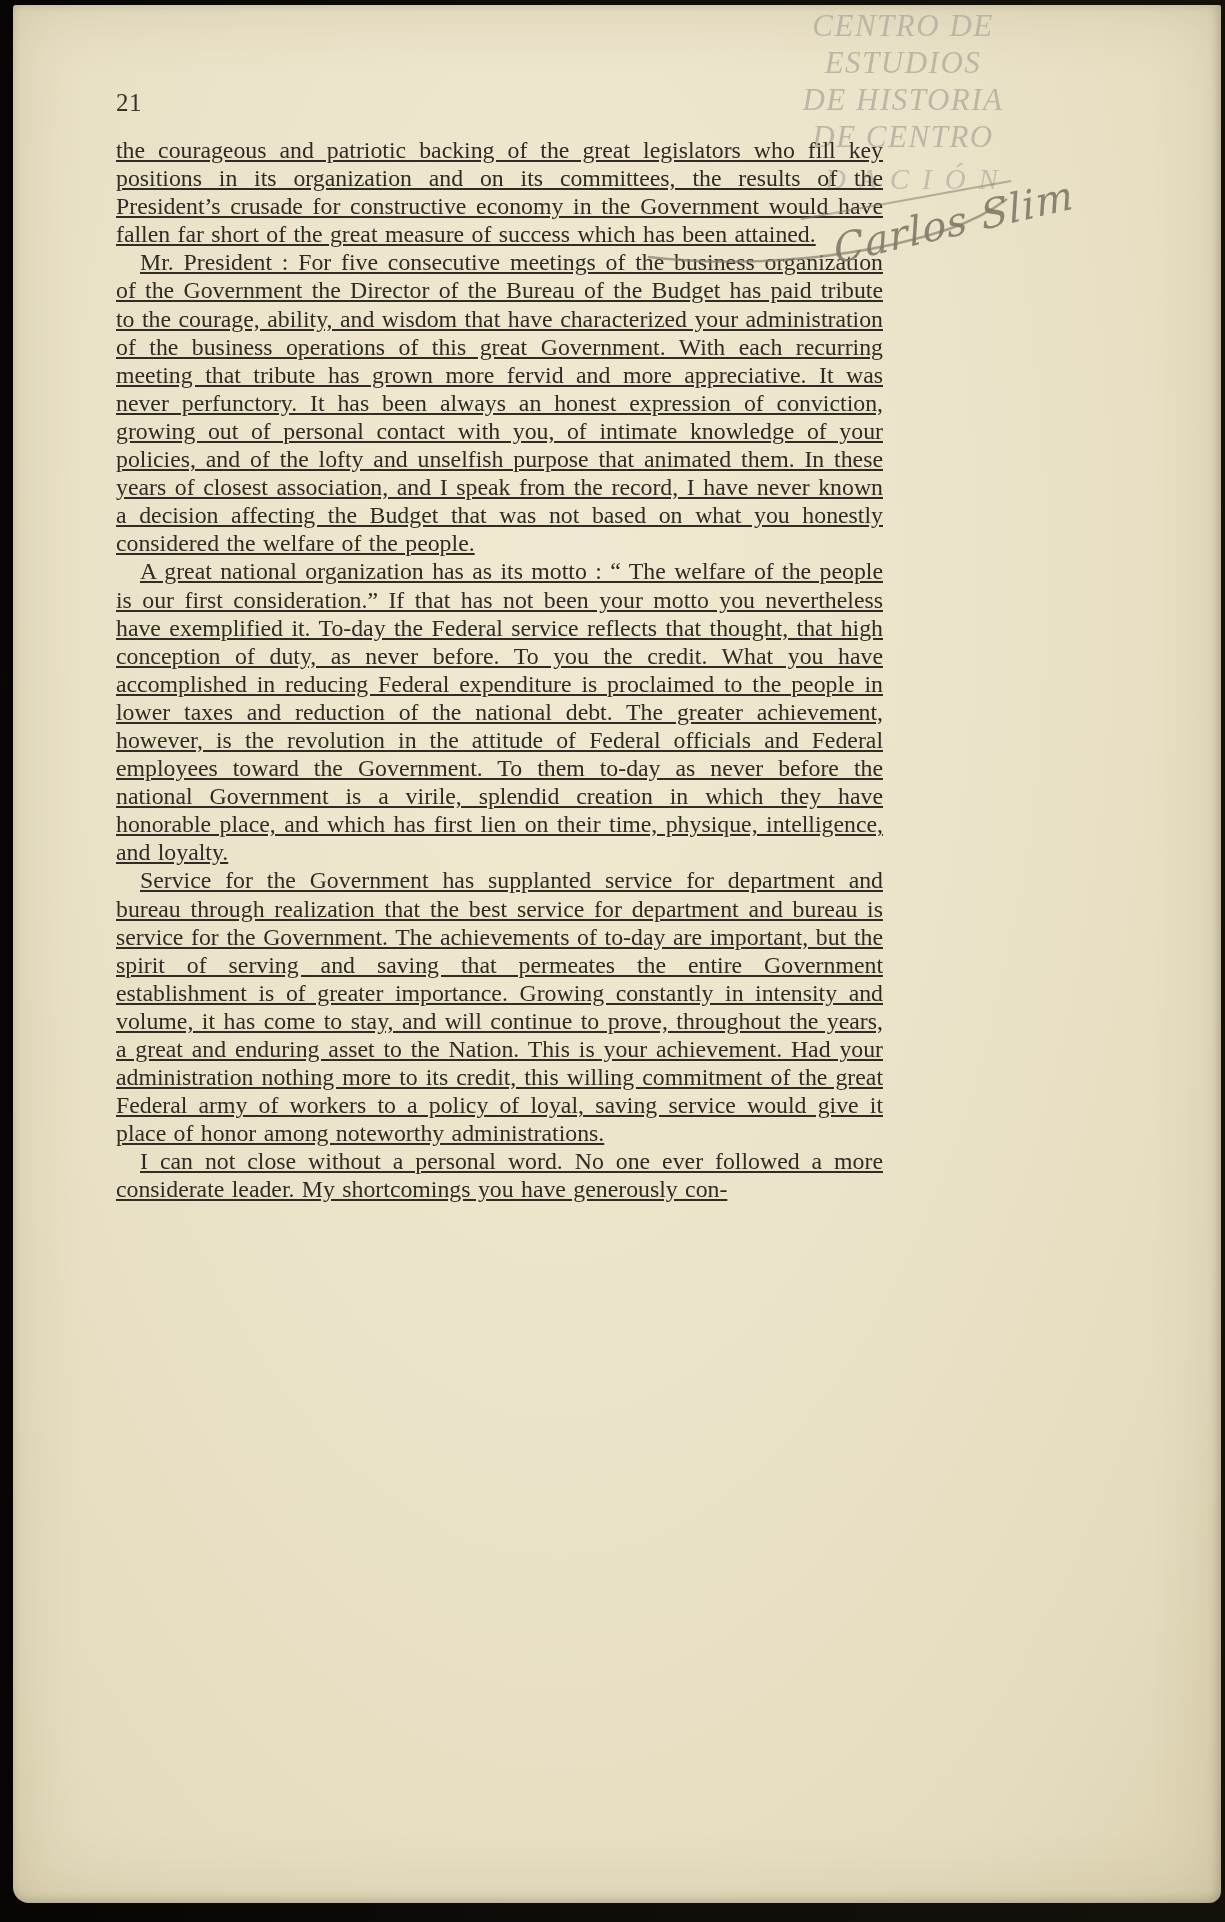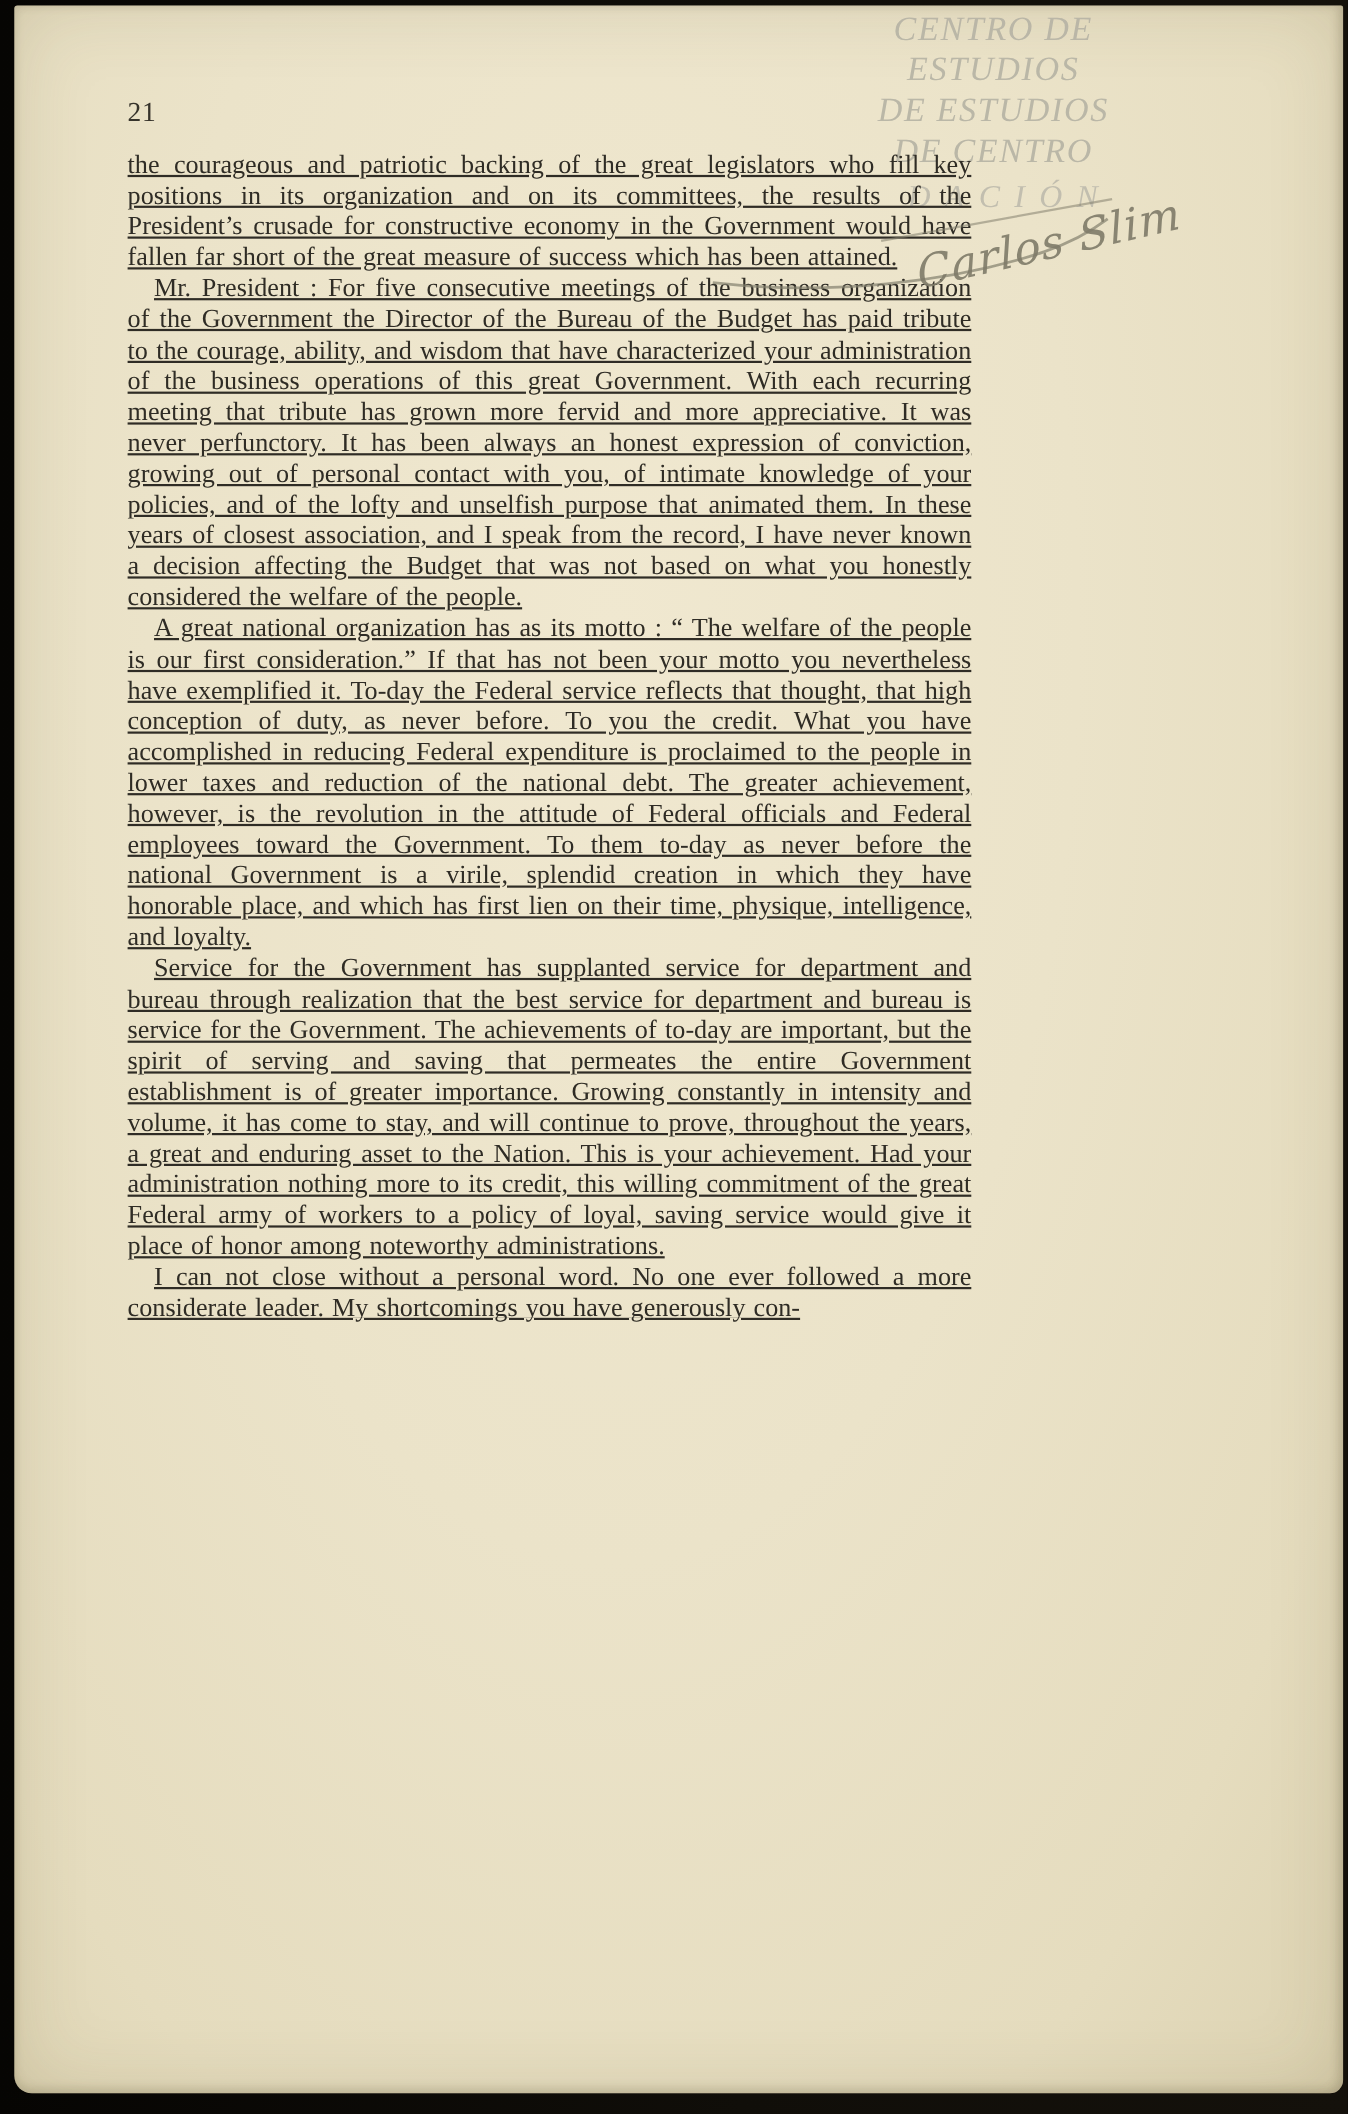--- a/index.html
+++ b/index.html
@@ -53,21 +53,21 @@
 </style>
 </head>
 <body>
 
 <div class="scan">
   <div class="page">
 
     <div class="watermark">
       <div class="wm-line">CENTRO DE</div>
       <div class="wm-line">ESTUDIOS</div>
-      <div class="wm-line">DE ESTUDIOS</div>
+      <div class="wm-line">DE HISTORIA</div>
       <div class="wm-line">DE CENTRO</div>
       <div class="wm-line wm-spaced">DACIÓN</div>
     </div>
 
     <div class="page-number">21</div>
 
     <div class="content">
       <p class="para first">the courageous and patriotic backing of the great legislators who fill key positions in its organization and on its committees, the results of the President’s crusade for constructive economy in the Government would have fallen far short of the great measure of success which has been attained.</p>
       <p class="para">Mr. President : For five consecutive meetings of the business organization of the Government the Director of the Bureau of the Budget has paid tribute to the courage, ability, and wisdom that have characterized your administration of the business operations of this great Government. With each recurring meeting that tribute has grown more fervid and more appreciative. It was never perfunctory. It has been always an honest expression of conviction, growing out of personal contact with you, of intimate knowledge of your policies, and of the lofty and unselfish purpose that animated them. In these years of closest association, and I speak from the record, I have never known a decision affecting the Budget that was not based on what you honestly considered the welfare of the people.</p>
       <p class="para">A great national organization has as its motto : “ The welfare of the people is our first consideration.” If that has not been your motto you nevertheless have exemplified it. To-day the Federal service reflects that thought, that high conception of duty, as never before. To you the credit. What you have accomplished in reducing Federal expenditure is proclaimed to the people in lower taxes and reduction of the national debt. The greater achievement, however, is the revolution in the attitude of Federal officials and Federal employees toward the Government. To them to-day as never before the national Government is a virile, splendid creation in which they have honorable place, and which has first lien on their time, physique, intelligence, and loyalty.</p>

